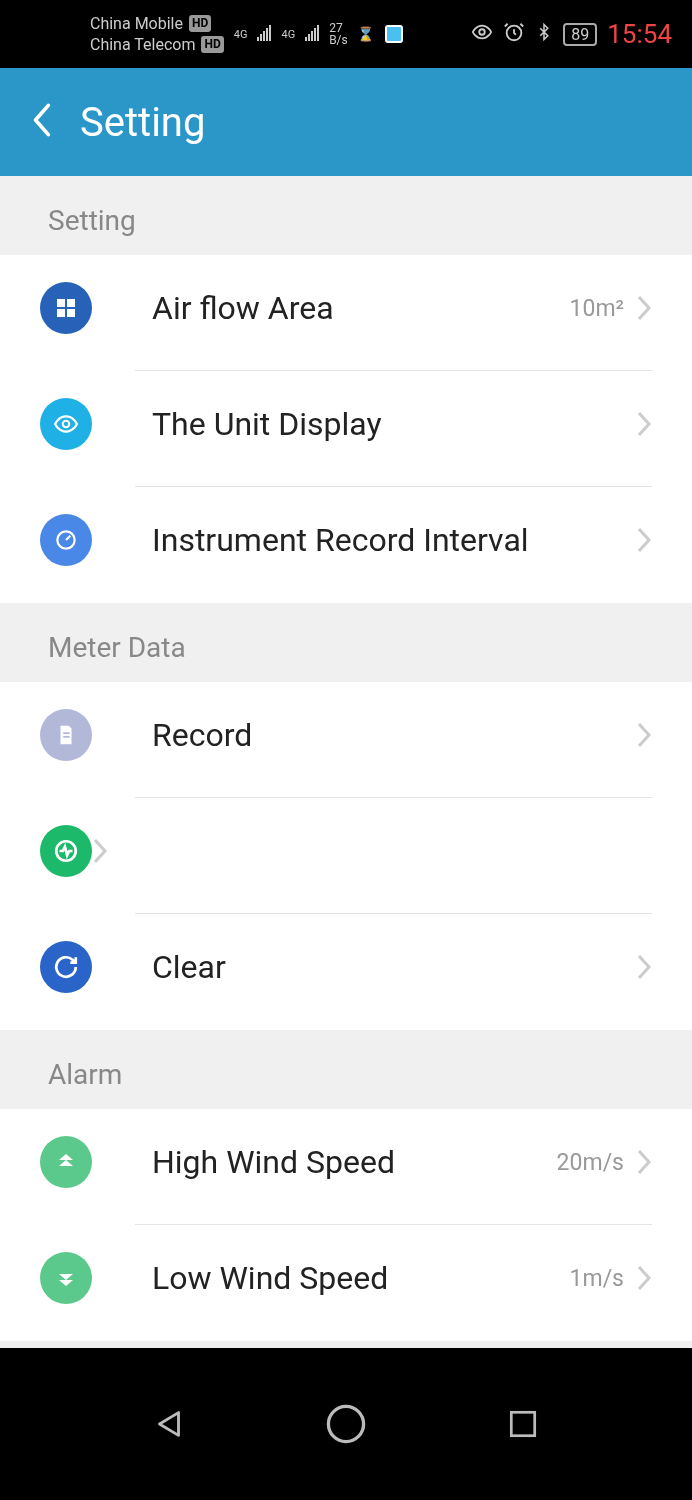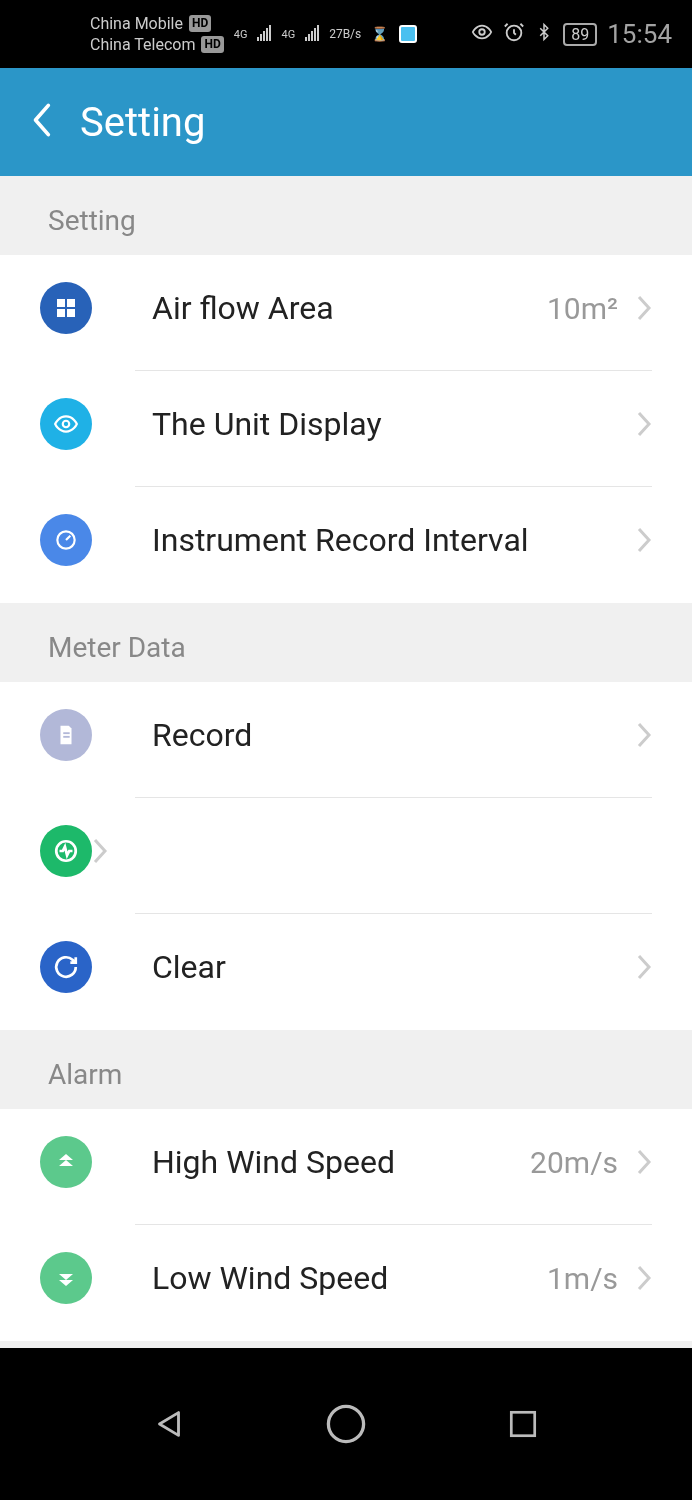--- a/index.html
+++ b/index.html
@@ -55,21 +55,21 @@
     gap: 10px;
     margin-left: auto;
   }
   .battery-box {
     border: 2px solid #aaa;
     border-radius: 4px;
     padding: 0 6px;
     font-size: 16px;
     position: relative;
   }
-  .time { font-size: 26px; color: #a3a3a3; }
+  .time { font-size: 26px; color: #ef4444; }
   .app-header {
     height: 108px;
     background: #2b96c8;
     display: flex;
     align-items: center;
     padding: 0 30px;
     gap: 28px;
   }
   .back-chevron {
     width: 22px;
@@ -117,23 +117,23 @@
     justify-content: center;
     flex-shrink: 0;
   }
   .row-label {
     margin-left: 60px;
     font-size: 32px;
     color: #222;
     flex: 1;
   }
   .row-value {
-    font-size: 30px;
+    font-size: 23px;
     color: #999;
-    margin-right: 18px;
+    margin-right: 12px;
   }
   .chevron-right {
     width: 16px;
     height: 28px;
     flex-shrink: 0;
   }
   .nav-bar {
     height: 152px;
     background: #000;
     display: flex;
@@ -144,21 +144,21 @@
   .nav-btn {
     width: 48px;
     height: 48px;
     display: flex;
     align-items: center;
     justify-content: center;
   }
   .signal-bars { display: inline-flex; align-items: flex-end; gap: 1px; height: 14px;}
   .signal-bars span { width: 2px; background: #ccc; }
   .b1{height:4px}.b2{height:7px}.b3{height:10px}.b4{height:13px}.b5{height:16px}
-  .data-col{display:flex; flex-direction:row; line-height:1; font-size:12px; align-items:flex-start;}
+  .data-col{display:flex; flex-direction:column; line-height:1; font-size:12px; align-items:flex-start;}
 </style>
 </head>
 <body>
 
 <div class="phone-screen">
 
   <div class="status-bar">
     <div class="status-left">
       <div class="carrier-row">
         <span>China Mobile</span>

